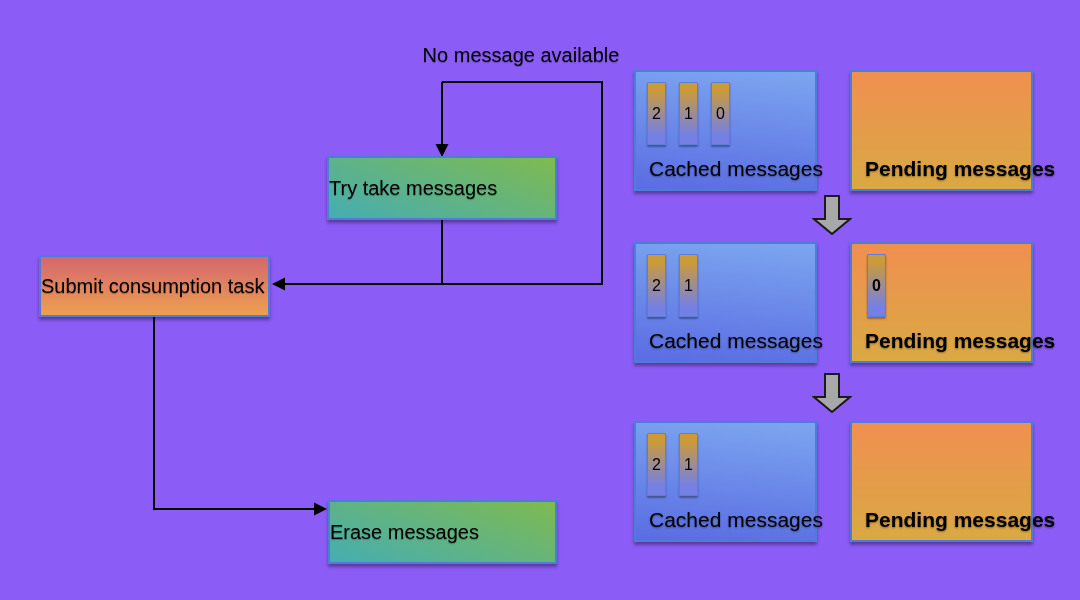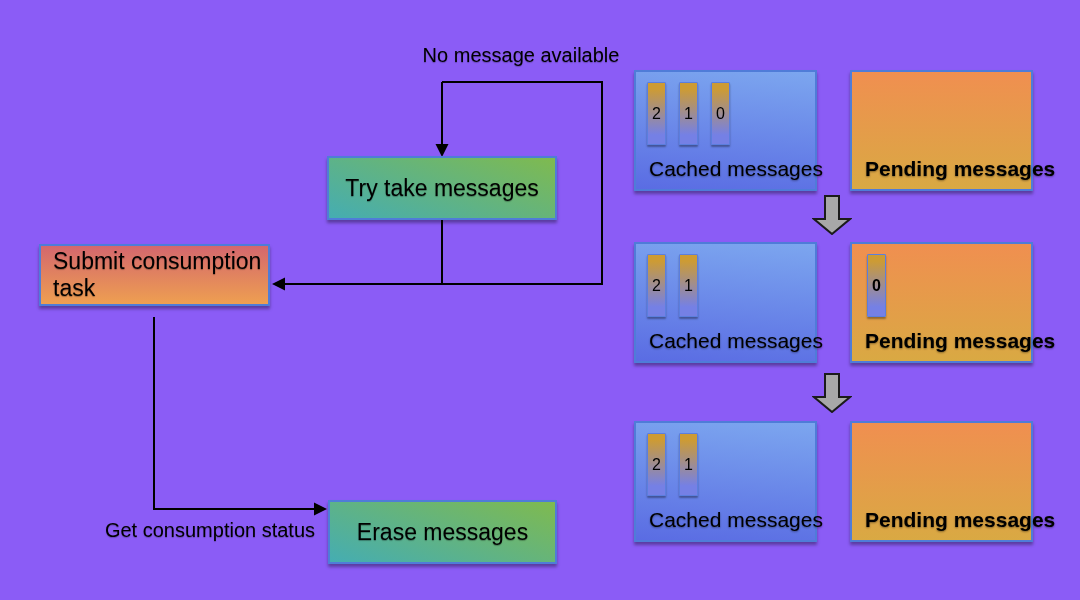--- a/index.html
+++ b/index.html
@@ -9,23 +9,23 @@
   }
   #connectors{position:absolute;left:0;top:0;width:1080px;height:600px;pointer-events:none;}
   #connectors path{stroke:var(--line_color0);stroke-width:2;fill:none;}
   #connectors polygon{fill:var(--line_color0);}
 
   .flow-label{
     position:absolute;font-size:20px;white-space:nowrap;text-align:center;
     text-shadow:0 1px 1px rgba(0,0,0,0.25);
   }
   .node{
-    position:absolute;display:flex;align-items:center;justify-content:center;
+    position:absolute;display:flex;align-items:center;justify-content:flex-start;
     border:2px solid var(--node_border0);box-sizing:border-box;
-    font-size:23px;text-shadow:0 1px 1px rgba(0,0,0,0.3);
+    font-size:20px;text-shadow:0 1px 1px rgba(0,0,0,0.3);
     box-shadow:0 3px 3px rgba(0,0,0,0.35);
   }
   .node.green{background:linear-gradient(200deg,var(--green_gradient0),var(--green_gradient1));}
   .node.red{background:linear-gradient(180deg,var(--red_gradient0),var(--red_gradient1));}
 
   .mbox{
     position:absolute;width:183px;height:121px;box-sizing:border-box;
     border:2px solid var(--node_border0);
     box-shadow:0 3px 3px rgba(0,0,0,0.35);
   }
@@ -67,29 +67,28 @@
     <path d="M154 317 V509 H322"></path>
     <polygon points="327,509 314,502.5 314,515.5"></polygon>
   </svg>
 
   <div class="flow-label" style="left:421px;top:44px;width:200px;">No message available</div>
 
   <div class="node green" style="left:327px;top:156px;width:230px;height:64px;">
     <span>Try take messages</span>
   </div>
 
-  <div class="node red" style="left:39px;top:244px;width:231px;height:62px;padding-left:12px;">
+  <div class="node red" style="left:39px;top:255px;width:231px;height:62px;">
     <span>Submit consumption task</span>
   </div>
 
   <div class="node green" style="left:328px;top:500px;width:229px;height:64px;">
     <span>Erase messages</span>
   </div>
 
-  <div class="flow-label" style="left:100px;top:519px;width:220px;">Get consumption status</div>
 
   <div class="mbox cached" style="left:634px;top:70px;">
     <div class="tile t0">
       <span>2</span>
     </div>
     <div class="tile t1">
       <span>1</span>
     </div>
     <div class="tile t2">
       <span>0</span>

